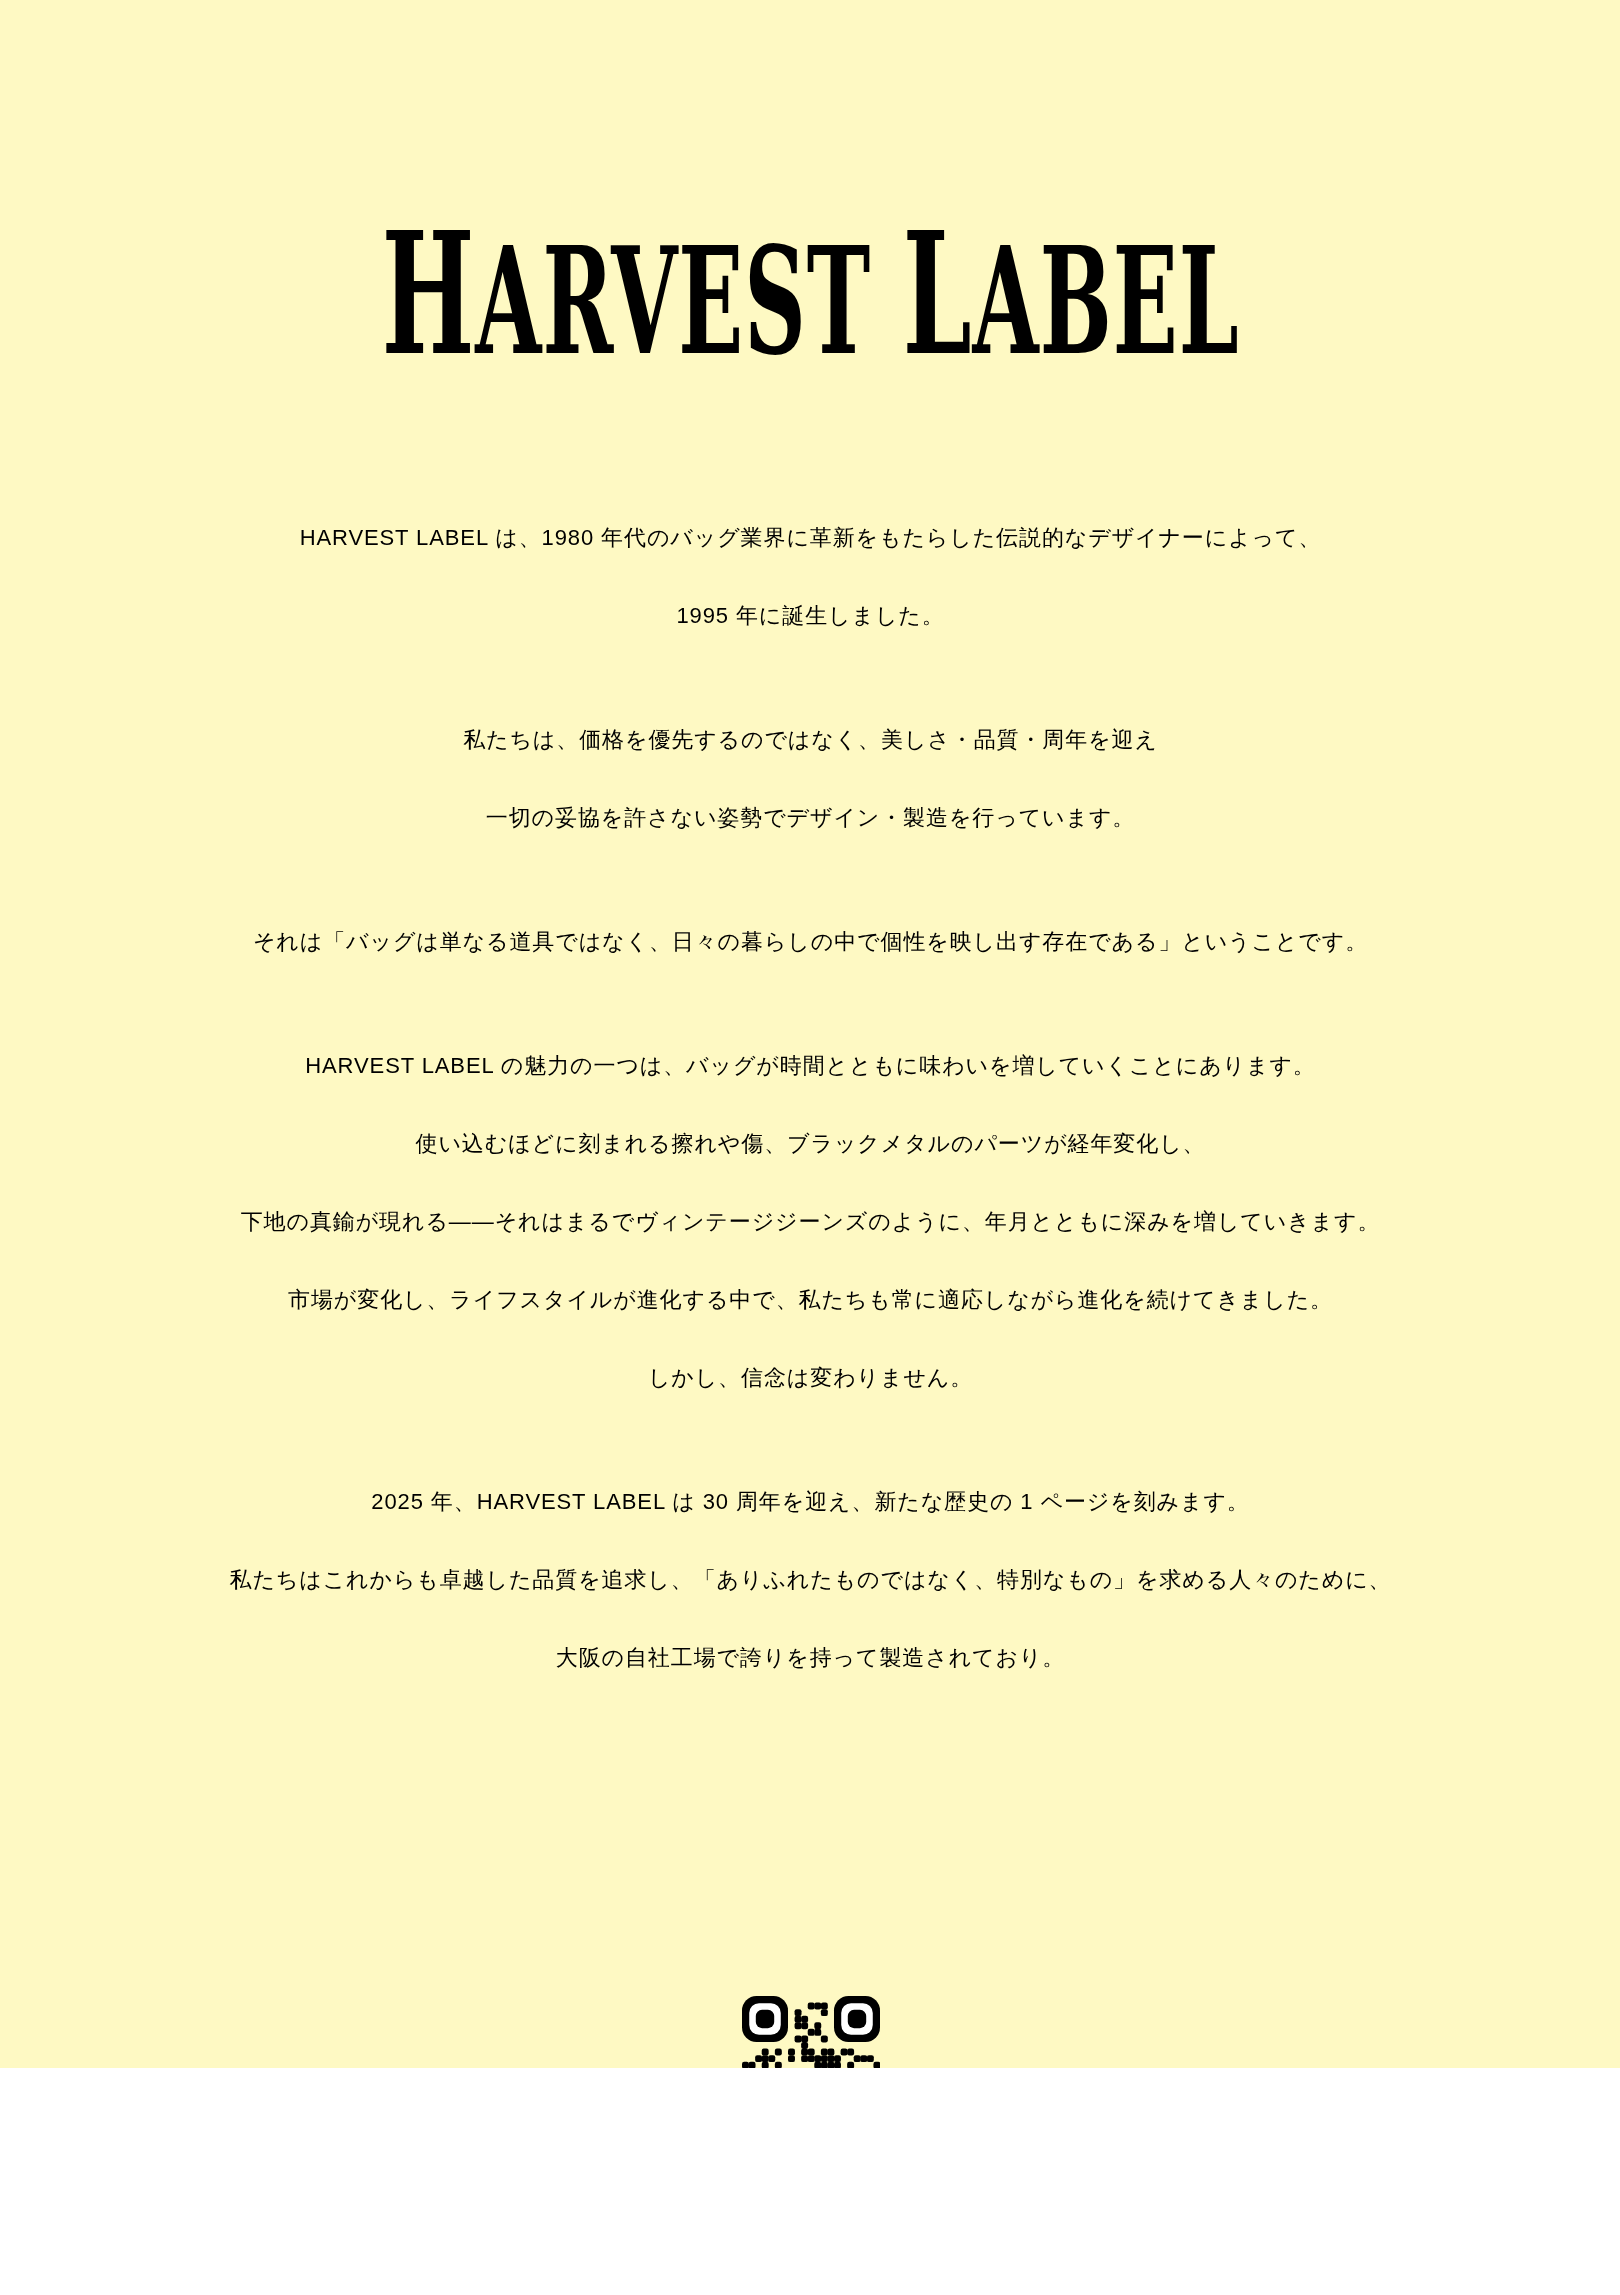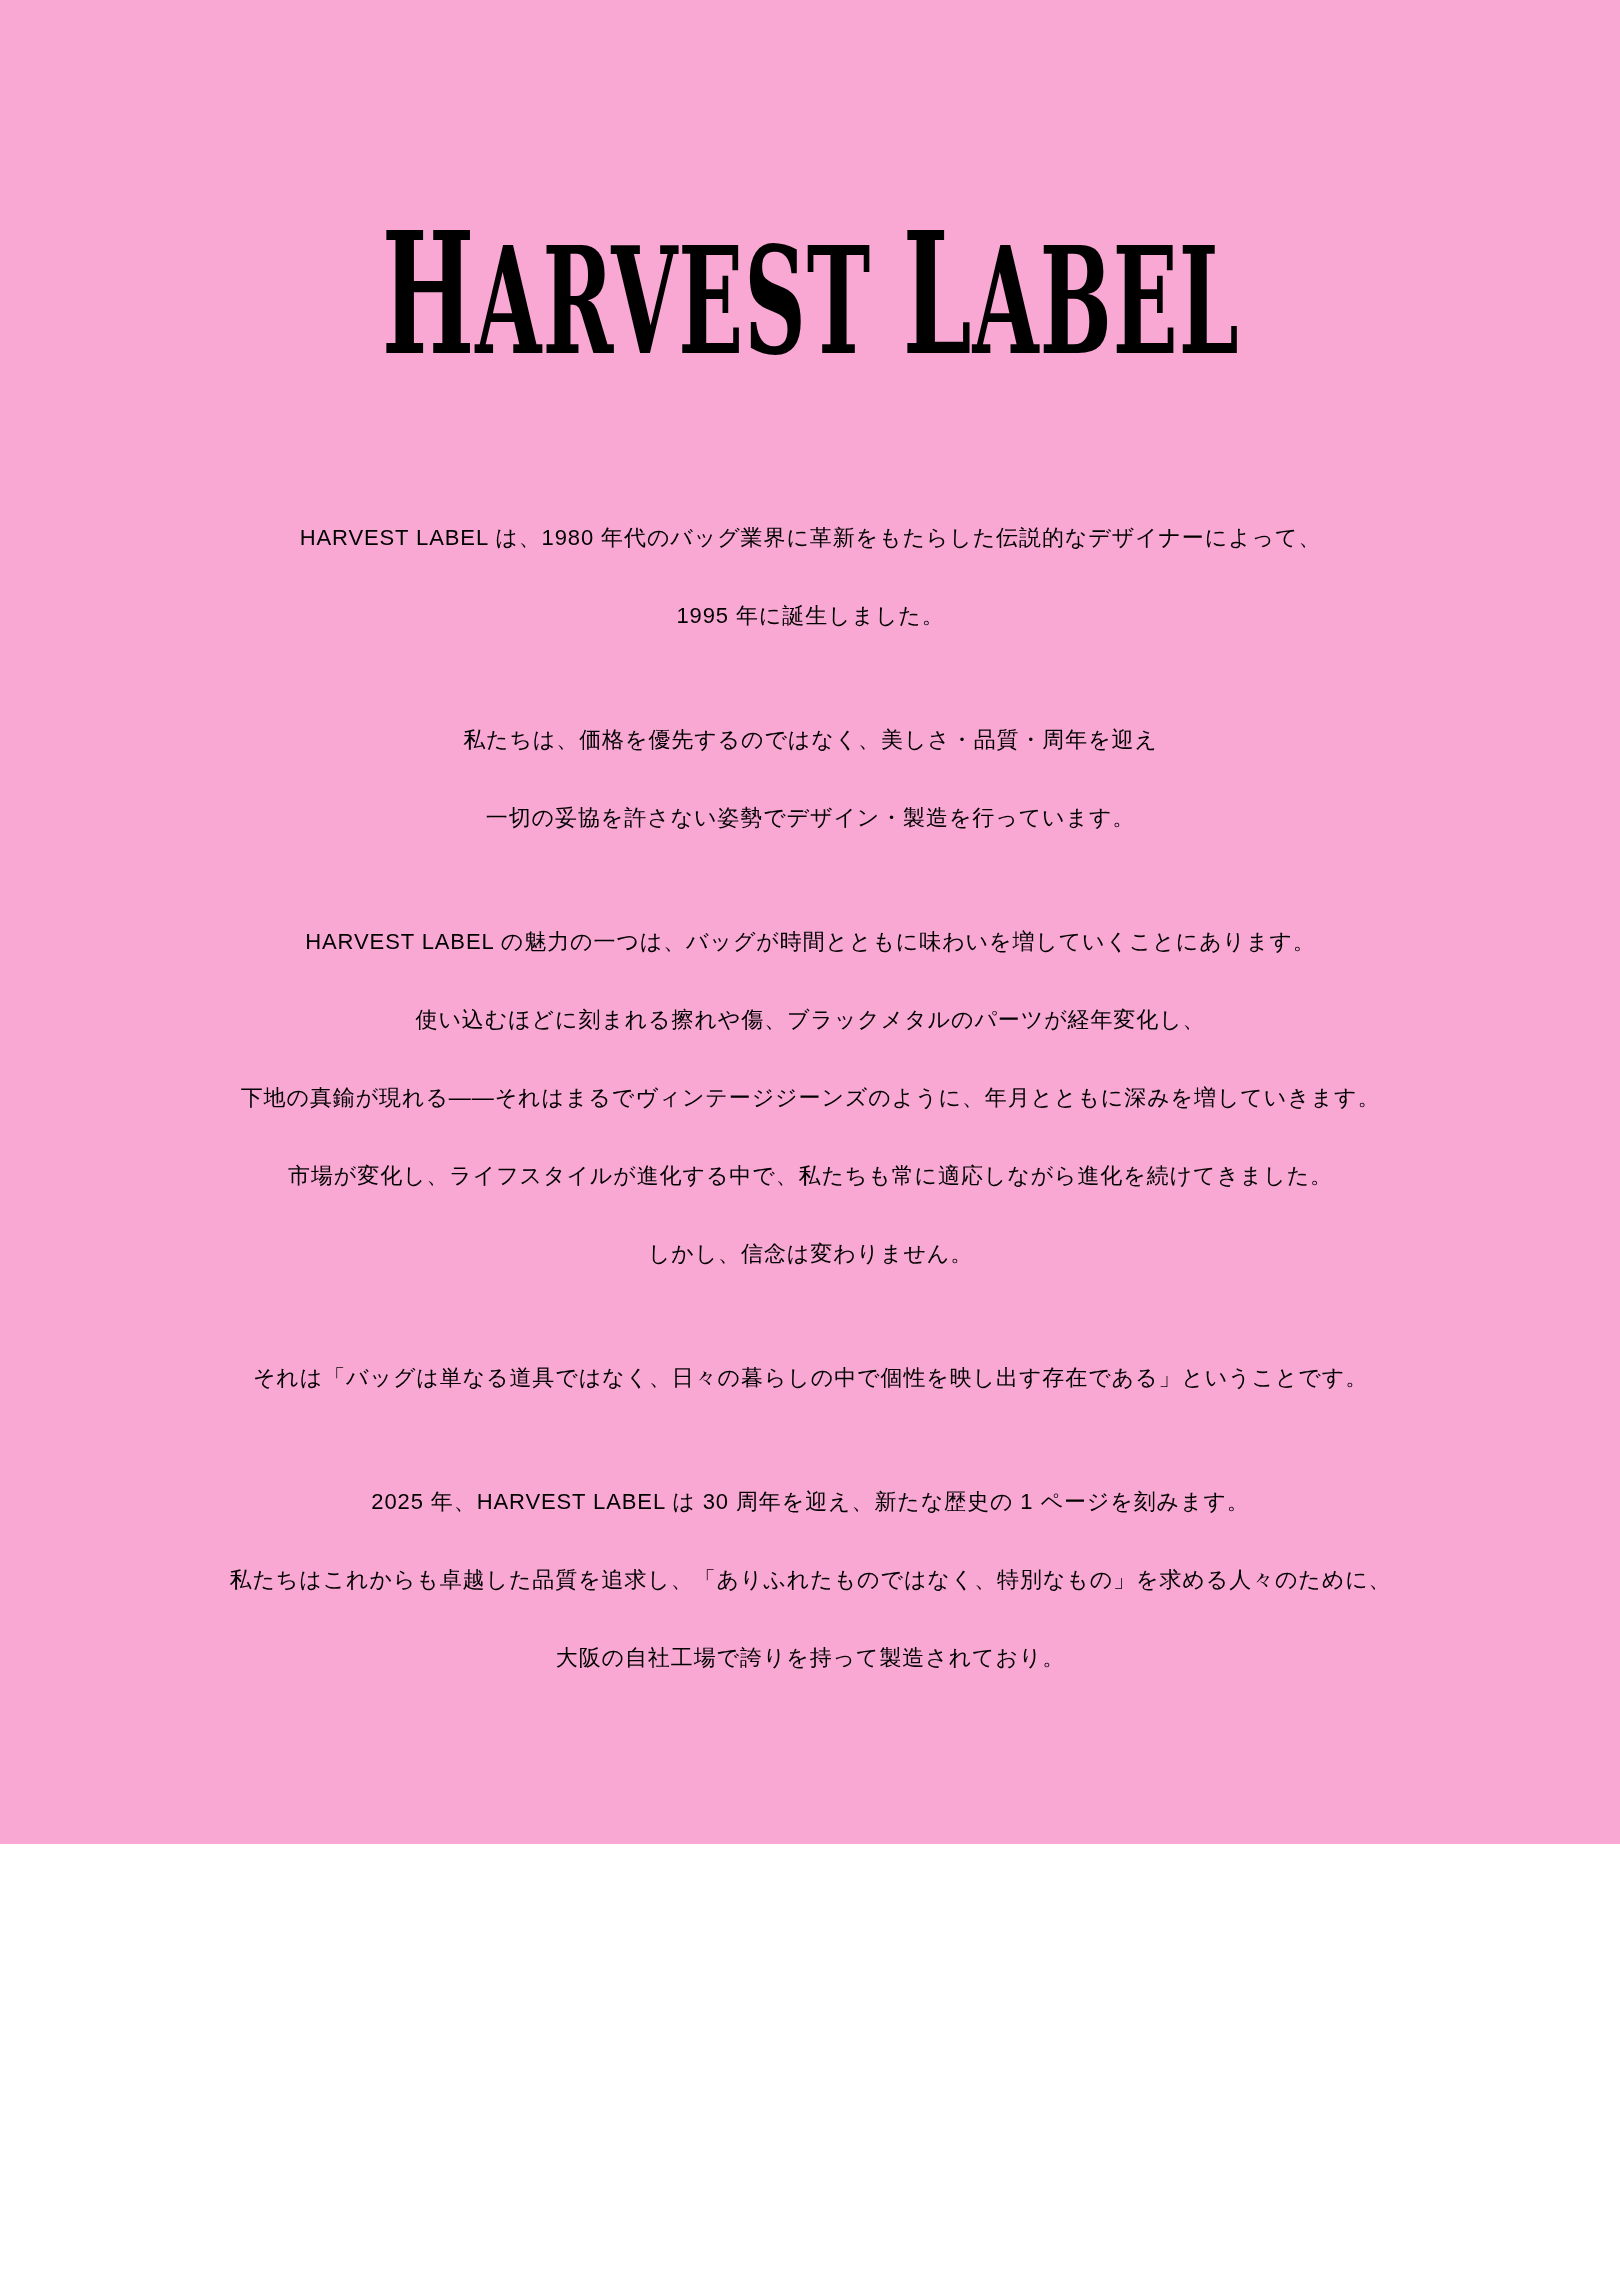--- a/index.html
+++ b/index.html
@@ -3,22 +3,22 @@
 <meta charset="utf-8">
 <style>
   html, body {
     margin: 0;
     padding: 0;
     background: #ffffff;
   }
   .page {
     position: relative;
     width: 1621px;
-    height: 1844px;
-    background: #f9a8d4;
+    height: 2068px;
+    background: #fef9c3;
     color: #000000;
     font-family: "Liberation Sans", "DejaVu Sans", sans-serif;
     overflow: hidden;
   }
 
   
   .logo {
     position: absolute;
     top: 209px;
     left: 0;
@@ -110,29 +110,29 @@
       <p>1995 年に誕生しました。</p>
     </div>
 
     <div class="para">
       <p>私たちは、価格を優先するのではなく、美しさ・品質・周年を迎え</p>
       <p>一切の妥協を許さない姿勢でデザイン・製造を行っています。</p>
     </div>
 
 
     <div class="para">
+      <p>それは「バッグは単なる道具ではなく、日々の暮らしの中で個性を映し出す存在である」ということです。</p>
+    </div>
+
+    <div class="para">
       <p>HARVEST LABEL の魅力の一つは、バッグが時間とともに味わいを増していくことにあります。</p>
       <p>使い込むほどに刻まれる擦れや傷、ブラックメタルのパーツが経年変化し、</p>
       <p>下地の真鍮が現れる——それはまるでヴィンテージジーンズのように、年月とともに深みを増していきます。</p>
       <p>市場が変化し、ライフスタイルが進化する中で、私たちも常に適応しながら進化を続けてきました。</p>
       <p>しかし、信念は変わりません。</p>
-    </div>
-
-    <div class="para">
-      <p>それは「バッグは単なる道具ではなく、日々の暮らしの中で個性を映し出す存在である」ということです。</p>
     </div>
 
     <div class="para">
       <p>2025 年、HARVEST LABEL は 30 周年を迎え、新たな歴史の 1 ページを刻みます。</p>
       <p>私たちはこれからも卓越した品質を追求し、「ありふれたものではなく、特別なもの」を求める人々のために、</p>
       <p>大阪の自社工場で誇りを持って製造されており。</p>
     </div>
 
   </main>
 

